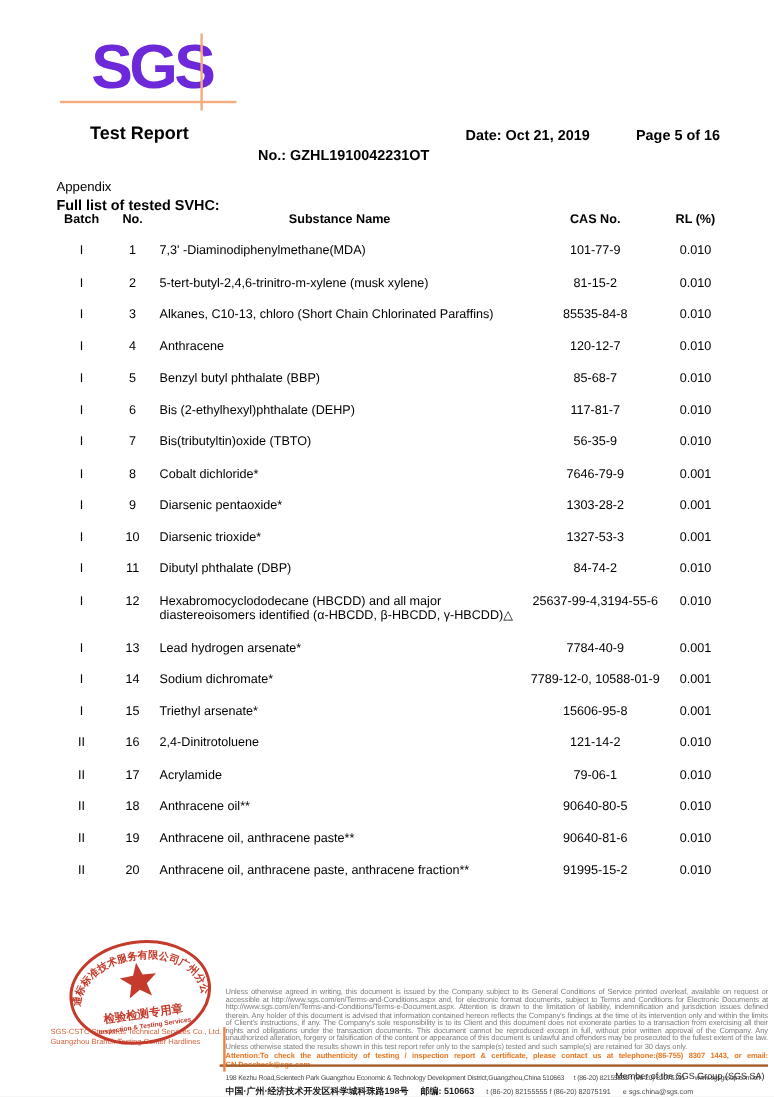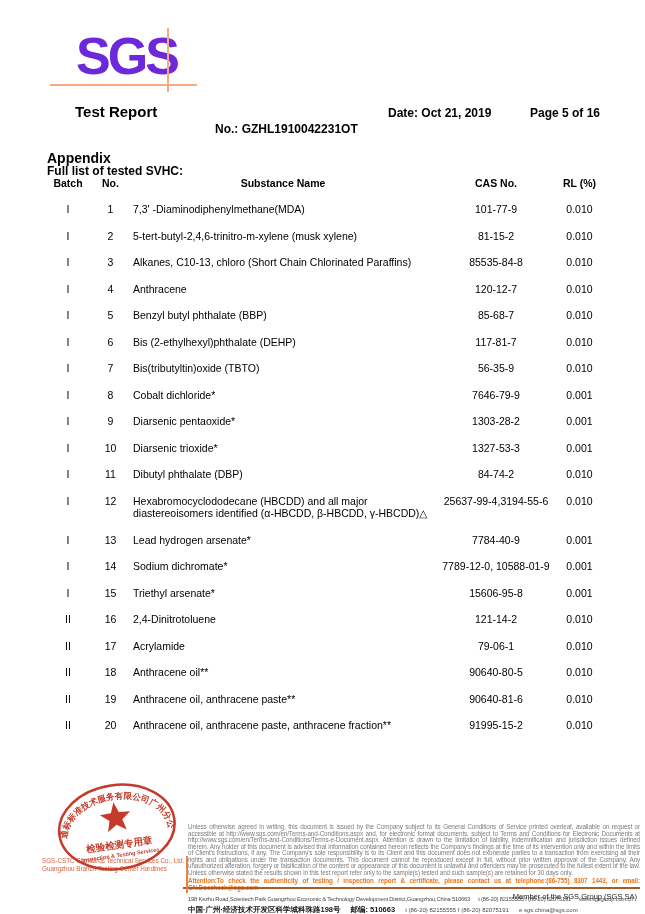--- a/index.html
+++ b/index.html
@@ -14,21 +14,21 @@
     font-size:52px; font-weight:bold; letter-spacing:-3px;
     color:#6d28d9;
   }
   .logo-hline { position:absolute; left:50px; top:84px; width:147px; height:2px; background:#f5ab7d; }
   .logo-vline { position:absolute; left:167px; top:28px; width:2px; height:64px; background:#f5ab7d; }
   .report-title { position:absolute; left:75px; top:103px; font-size:15px; font-weight:bold; }
   .report-no   { position:absolute; left:215px; top:106px; font-size:12px; font-weight:bold;margin-top:16px; }
   .report-date { position:absolute; left:388px; top:106px; font-size:12px; font-weight:bold; }
   .report-page { position:absolute; left:530px; top:106px; font-size:12px; font-weight:bold; }
   
-  .appendix-title    { position:absolute; left:47px; top:150px; font-size:14px; font-weight:bold; }
+  .appendix-title    { position:absolute; left:47px; top:150px; font-size:11px; font-weight:normal; }
   .appendix-subtitle { position:absolute; left:47px; top:164px; font-size:12px; font-weight:bold; }
   
   .table-wrap { position:absolute; left:48px; top:177px; width:552px; }
   table.svhc { border-collapse:collapse; width:552px; font-size:10.5px; table-layout:fixed; }
   table.svhc th { font-weight:bold; padding:0 0 13px 0; vertical-align:top; line-height:13px; }
   table.svhc td { vertical-align:top; padding:0 0 14px 0; line-height:12.5px; }
   .c-batch { width:40px; text-align:center; }
   .c-no    { width:45px; text-align:center; }
   .c-sub   { width:300px; text-align:left; padding-right:8px !important; }
   th.c-sub { text-align:center; }

